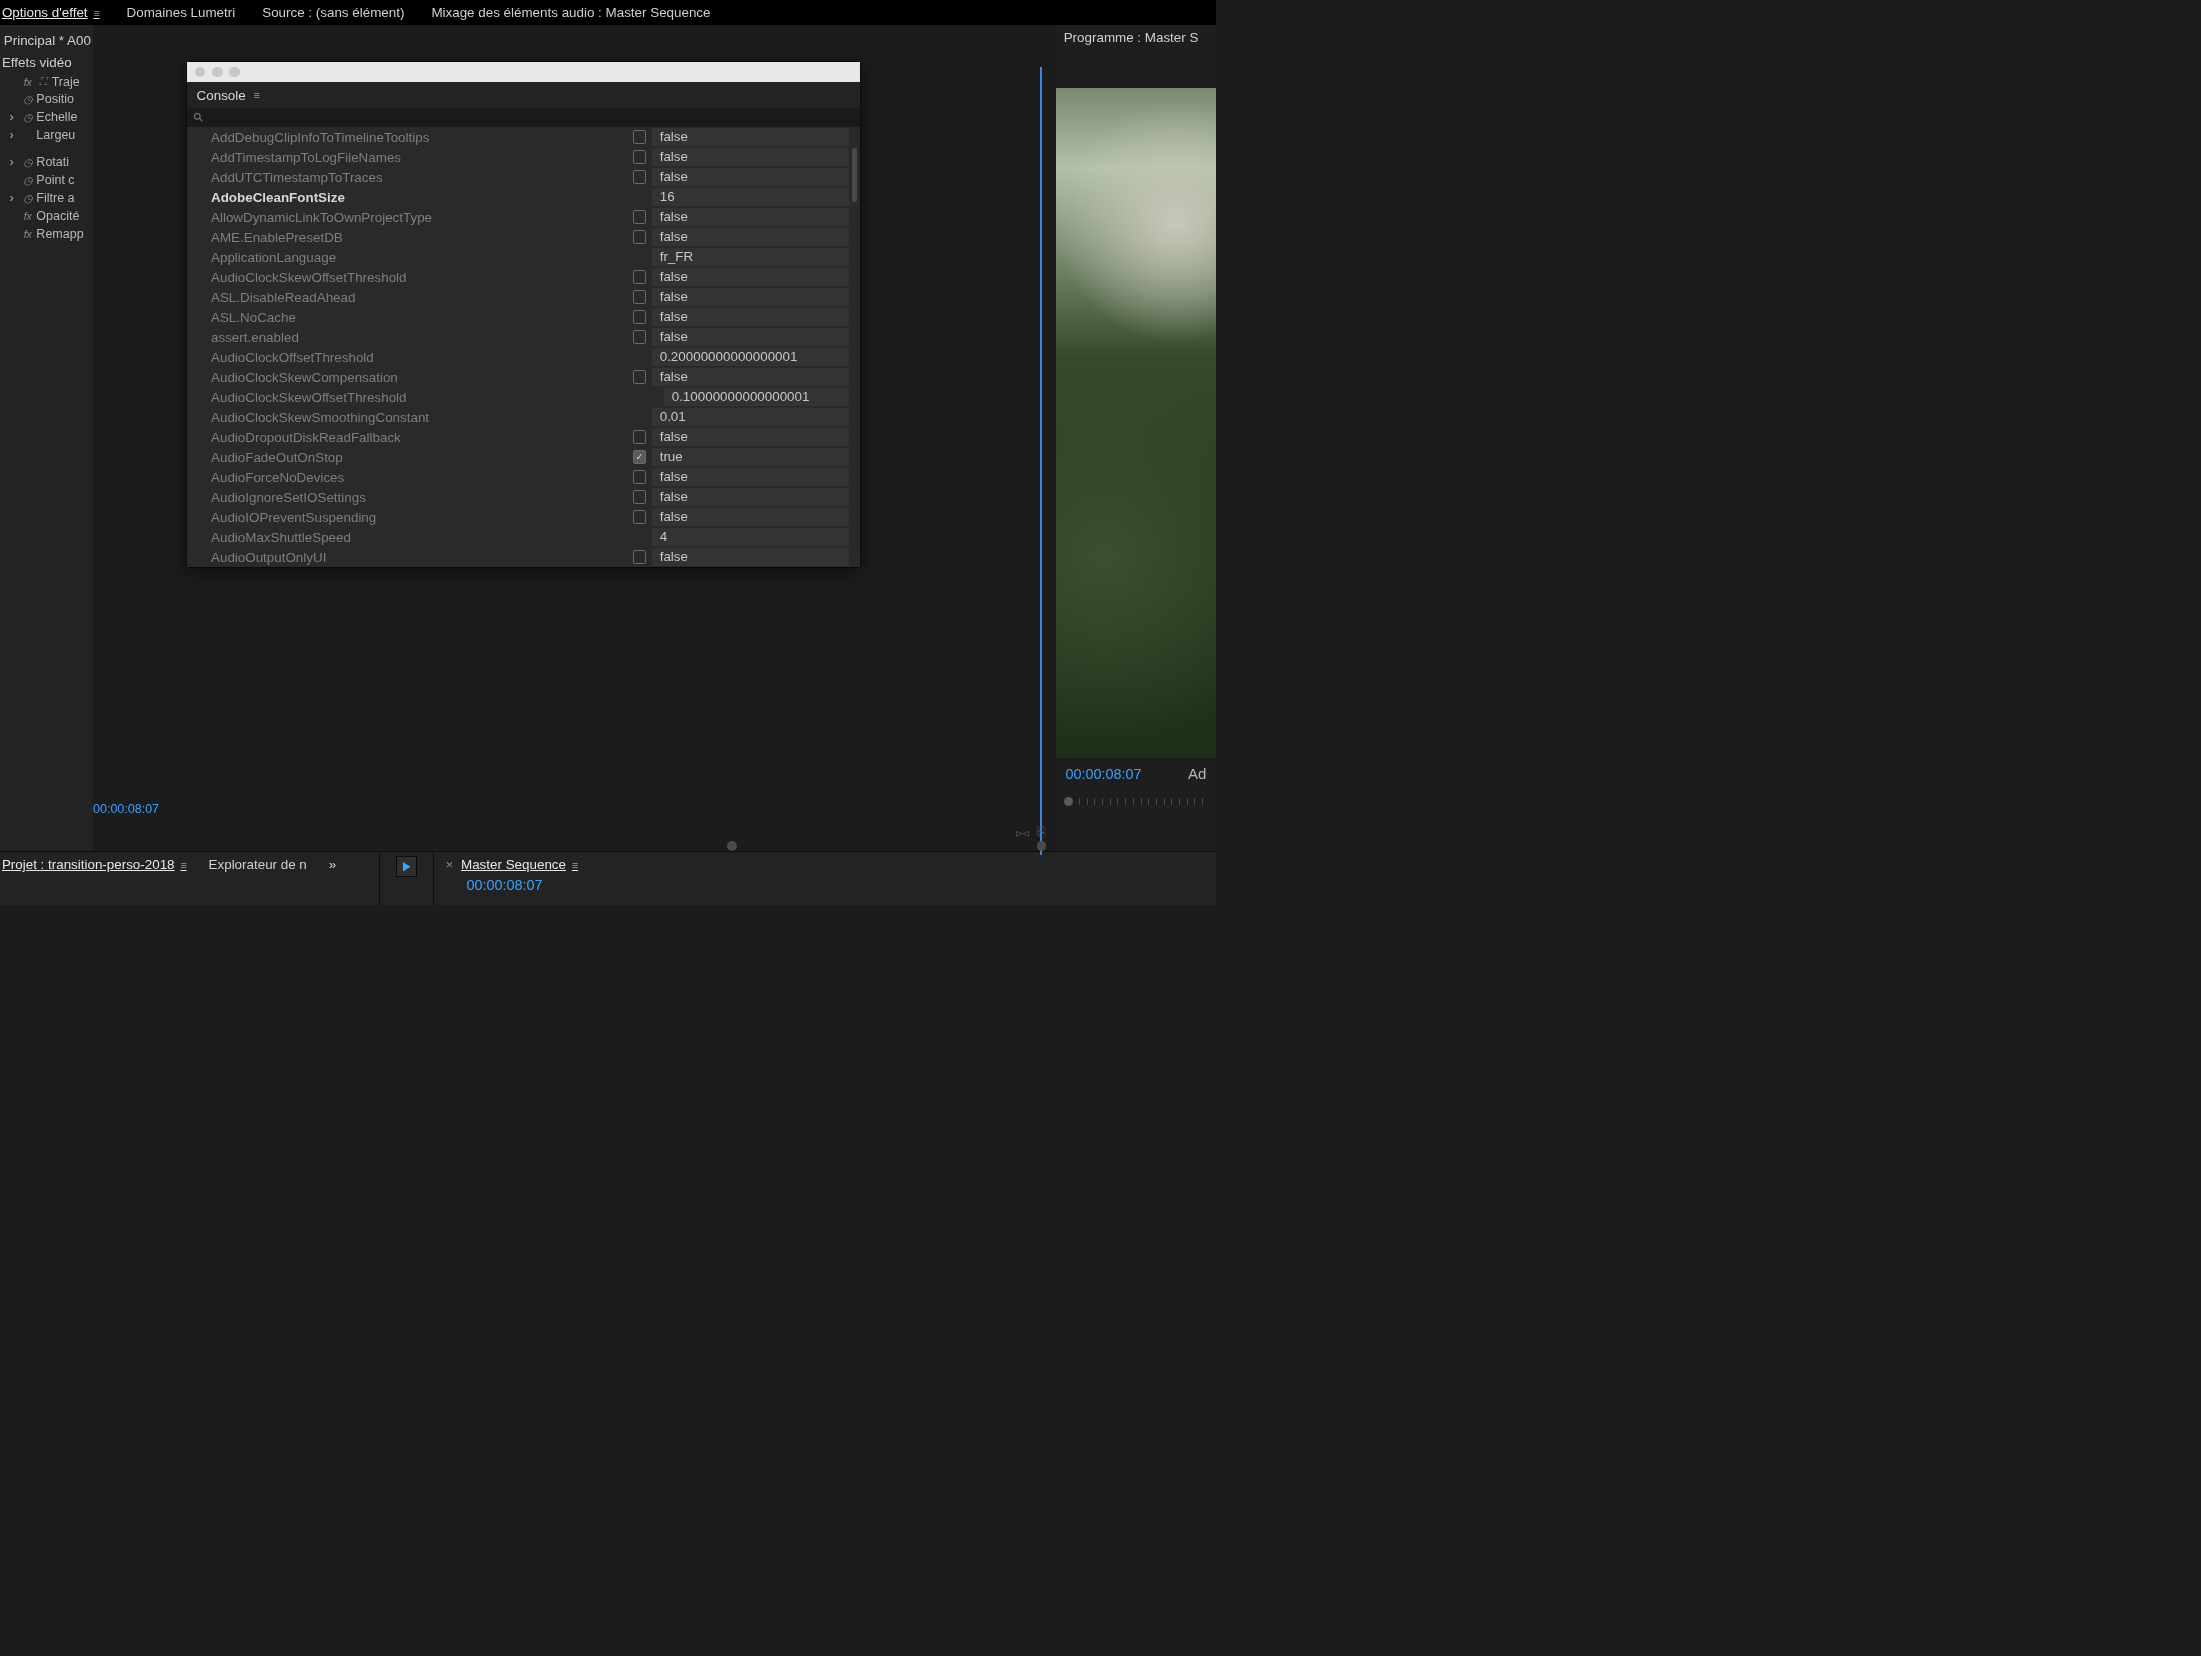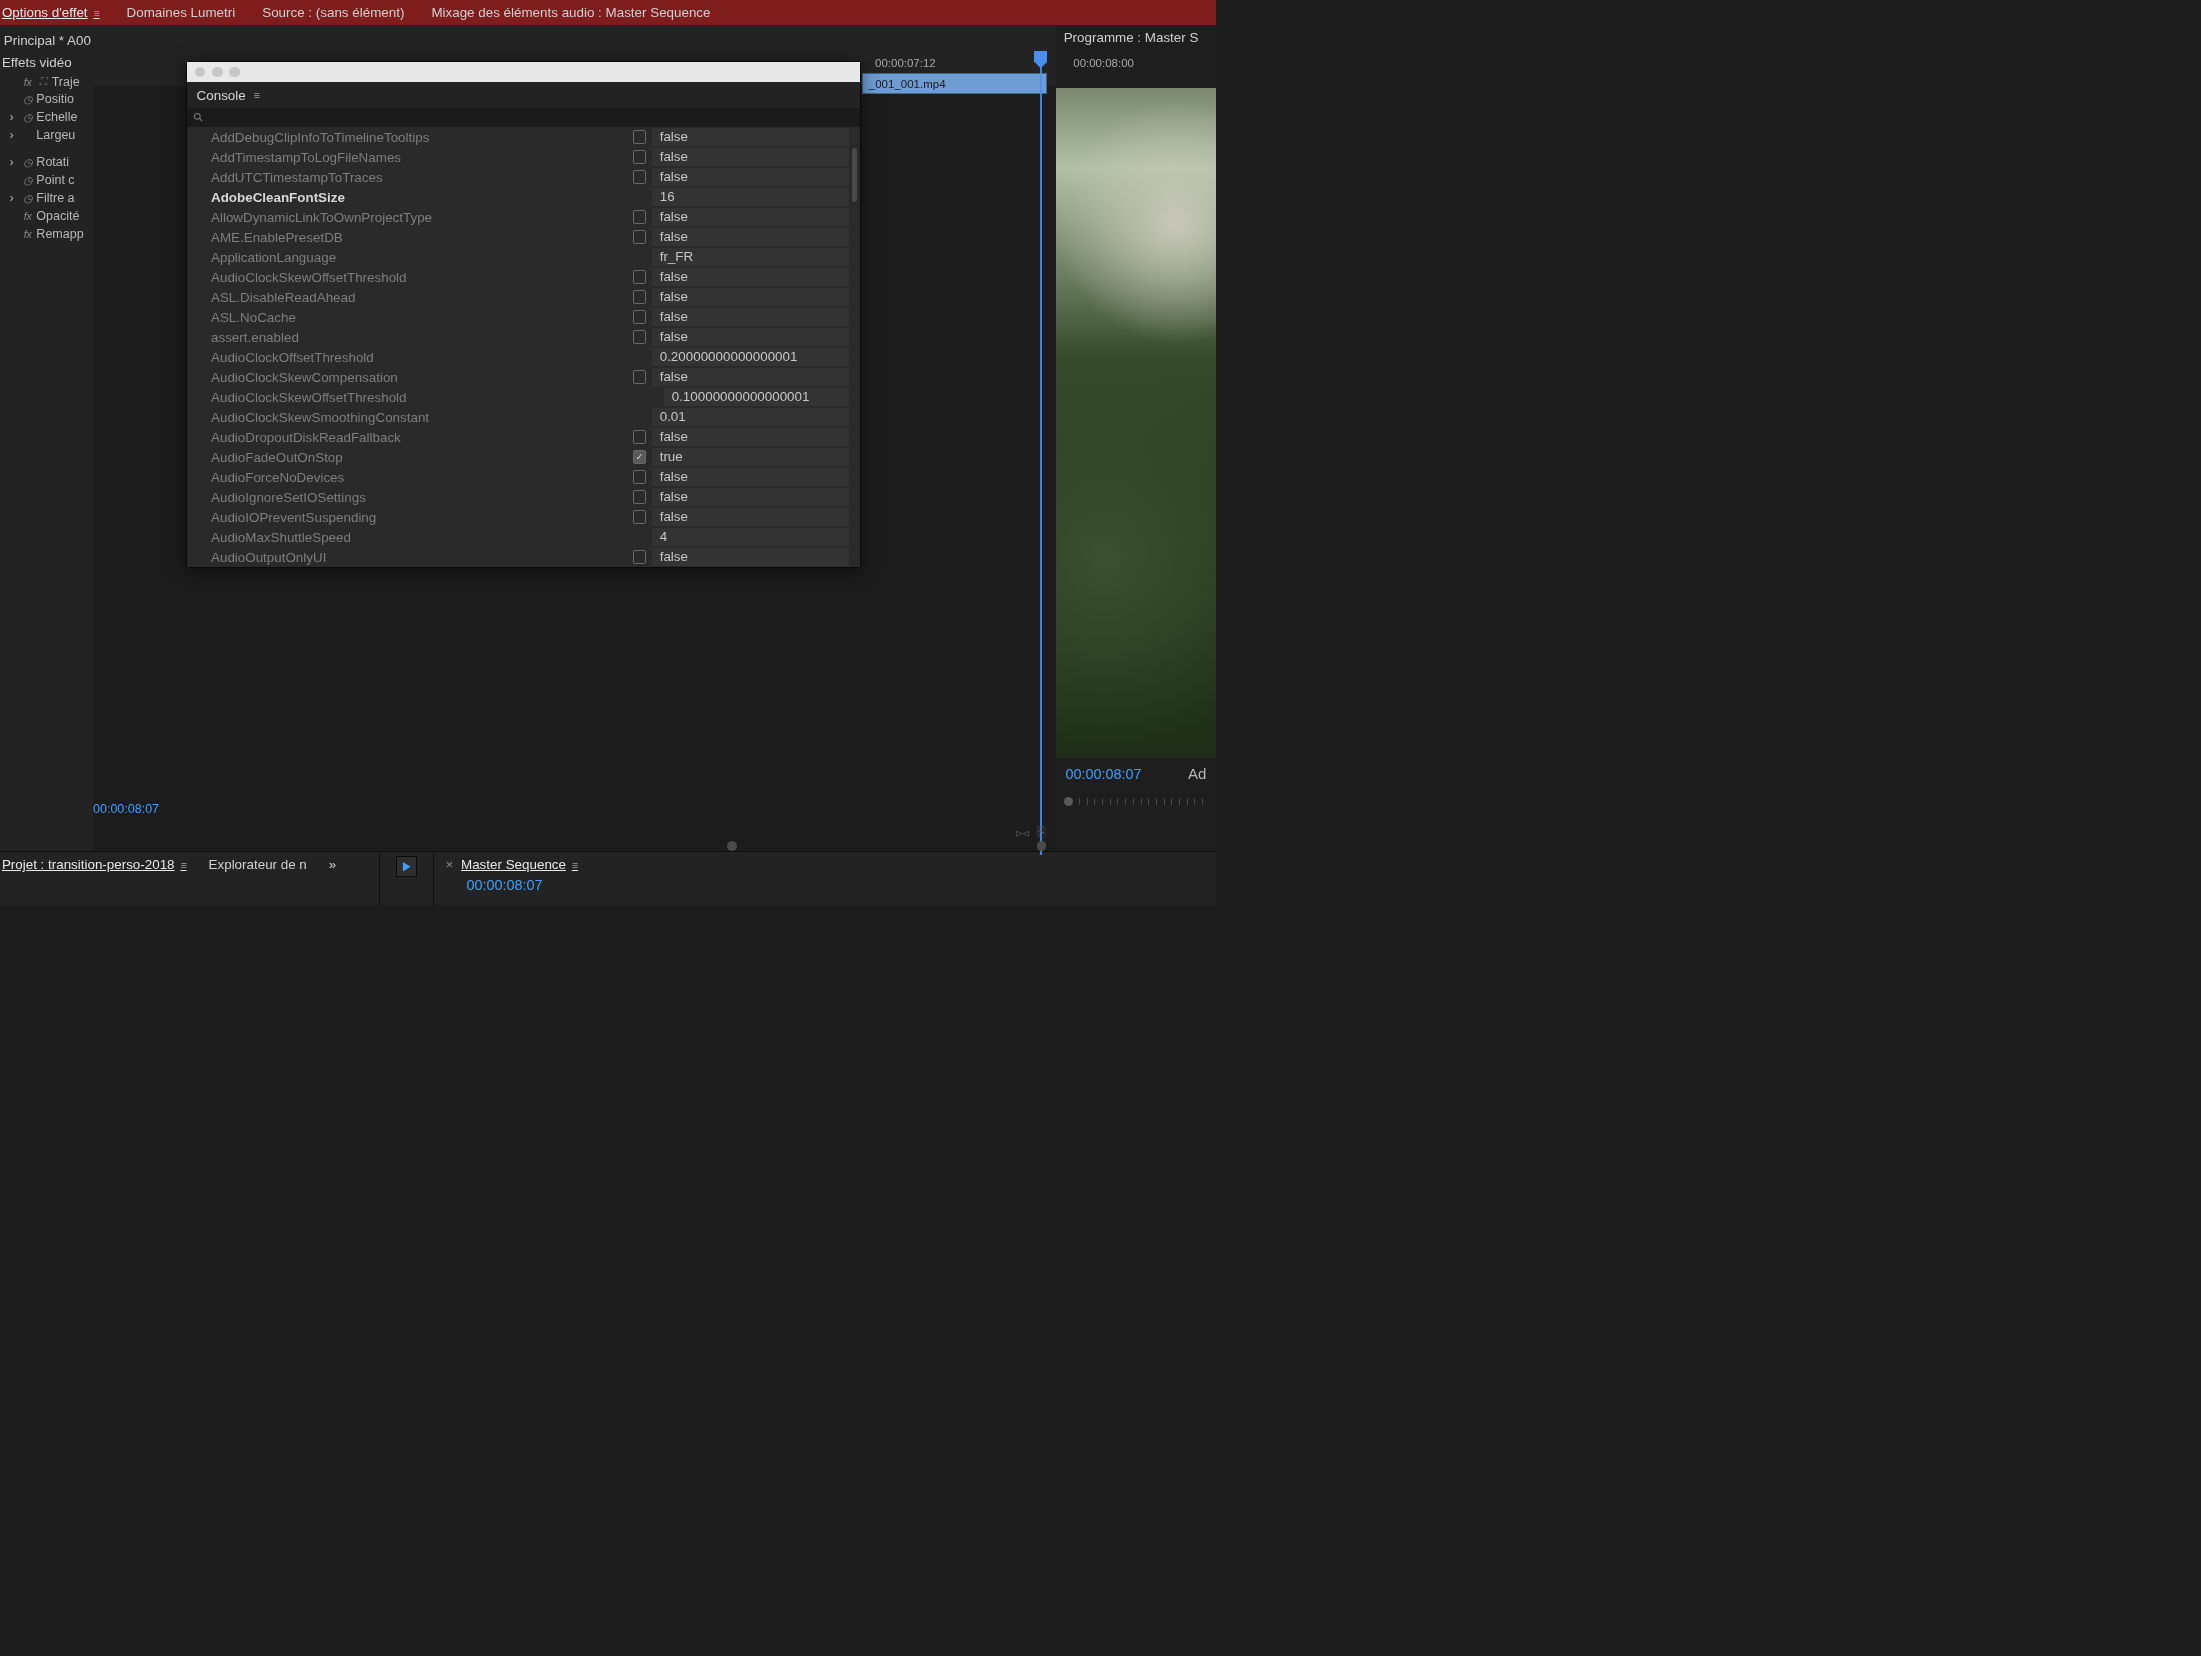--- a/index.html
+++ b/index.html
@@ -1,19 +1,19 @@
 <!DOCTYPE html>
 <html><head>
 <meta charset="utf-8">
 <style>
   * { margin: 0; padding: 0; box-sizing: border-box; font-family: 'Segoe UI', Arial, sans-serif; }
   body { background: #1c1c1c; color: #b9b9b9; font-size: 13.4px; width: 1216px; height: 915px; overflow: hidden; position: relative; }
 
   
-  .top-row { height: 25px; display: flex; align-items: center; gap: 27px; padding: 0 1.9px; background: #7f1d1d; }
+  .top-row { height: 25px; display: flex; align-items: center; gap: 27px; padding: 0 1.9px; background: #000000; }
   .top-tab { color: #d0d0d0; display: flex; align-items: center; gap: 5.8px; }
   .top-tab.active { color: #e8e8e8; text-decoration: underline; }
   .hamburger { font-size: 10.6px; color: #a0a0a0; }
 
   
   .main { display: flex; height: 826px; }
   .left-col { width: 93px; background: #232323; padding-top: 27px; }
   .mid-col { flex: 1; background: #1c1c1c; position: relative; }
   .right-col { width: 160px; background: #1e1e1e; display: flex; flex-direction: column; }
 
@@ -142,28 +142,20 @@
         </div>
       <div class="row">
           <span class="chev"></span>
           <span class="icon-sm">fx</span>
           <span>Remapp</span>
         </div>
     </div>
   </div>
 
   <div class="mid-col">
-    <div class="timeline-head">
-      <div class="tc-labels">
-        <span>00:00:07:12</span>
-        <span>00:00:08:00</span>
-      </div>
-      <div class="playhead-marker"></div>
-      <div class="clip-bar">_001_001.mp4</div>
-    </div>
     <div class="playhead-line"></div>
 
     <div class="console">
       <div class="console-titlebar">
         <span class="traffic"></span>
         <span class="traffic"></span>
         <span class="traffic"></span>
       </div>
       <div class="console-tabrow">
         <span>Console</span>

